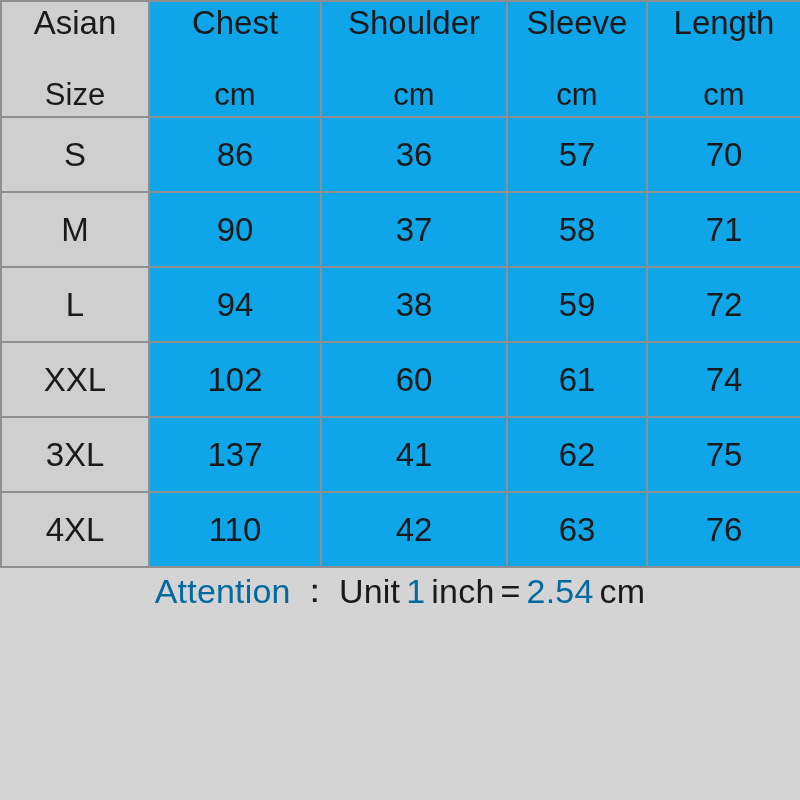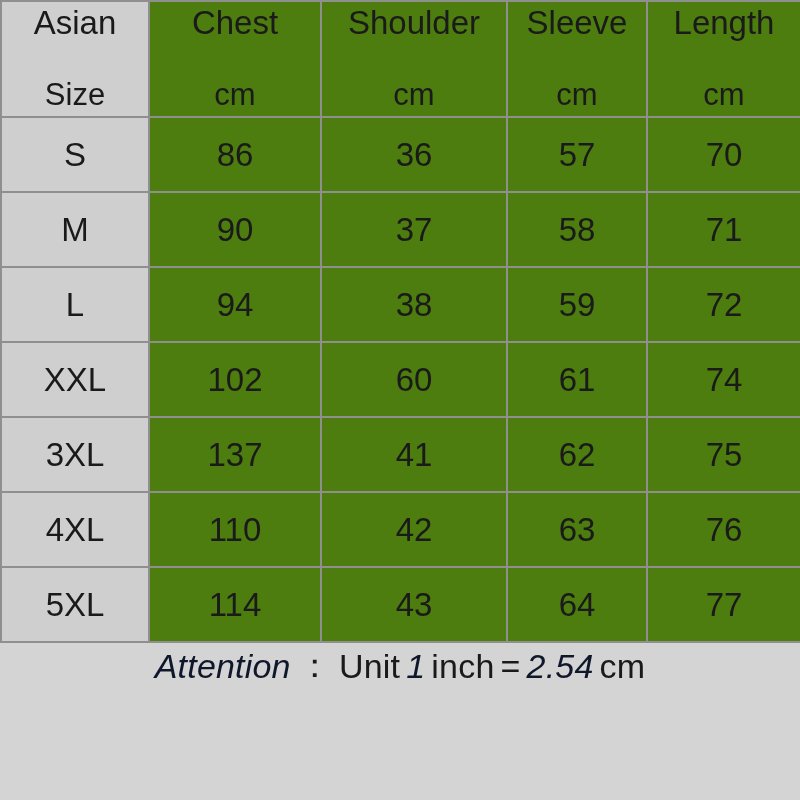--- a/index.html
+++ b/index.html
@@ -25,21 +25,21 @@
     width: 100%;
     border-collapse: collapse;
     table-layout: fixed;
   }
   table.size-table td, table.size-table th {
     border: 2px solid #8f8f8f;
     text-align: center;
     vertical-align: middle;
     font-weight: normal;
     color: #1a1a1a;
-    background: #4d7c0f;
+    background: #0ea5e9;
     font-size: 33px;
     padding: 0;
   }
   table.size-table th {
     height: 114px;
     line-height: 1.12;
     font-size: 33px;
   }
   table.size-table td {
     height: 73px;
@@ -70,22 +70,21 @@
     display: flex;
     align-items: center;
     justify-content: center;
     background: #d4d4d4;
     font-size: 34px;
     color: #1a1a1a;
     letter-spacing: 0.2px;
     white-space: nowrap;
   }
   .attention-bar .red {
-    color: #0f172a;
-    font-style: italic;
+    color: #0369a1;
   }
   .attention-bar span {
     margin: 0 3px;
   }
   .attention-bar .colon {
     margin: 0 4px;
   }
 </style>
 </head>
 <body>
@@ -160,27 +159,20 @@
         <td>62</td>
         <td>75</td>
       </tr>
       <tr>
         <td class="col-size">4XL</td>
         <td>110</td>
         <td>42</td>
         <td>63</td>
         <td>76</td>
       </tr>
-      <tr>
-        <td class="col-size">5XL</td>
-        <td>114</td>
-        <td>43</td>
-        <td>64</td>
-        <td>77</td>
-      </tr>
     </tbody>
   </table>
 
   <div class="attention-bar">
     <span class="red">Attention</span>
     <span class="colon">：</span>
     <span>Unit</span>
     <span class="red">1</span>
     <span>inch</span>
     <span>=</span>

